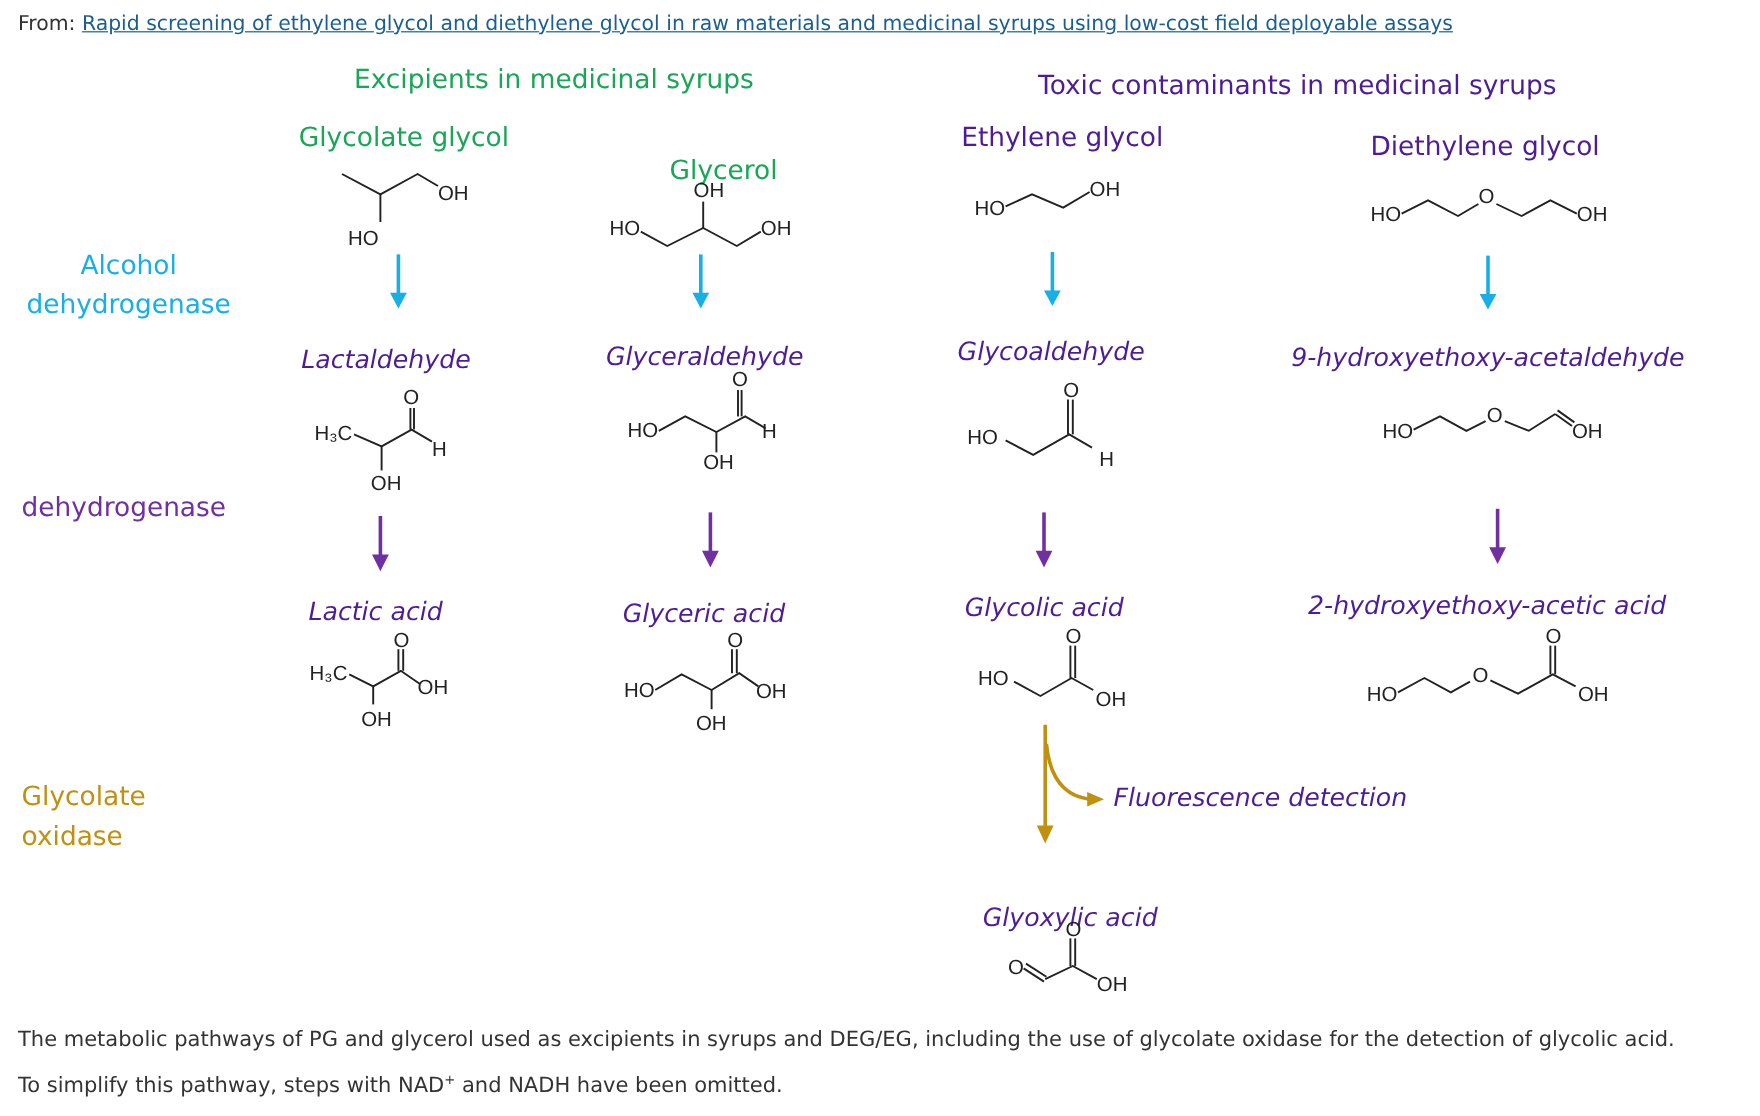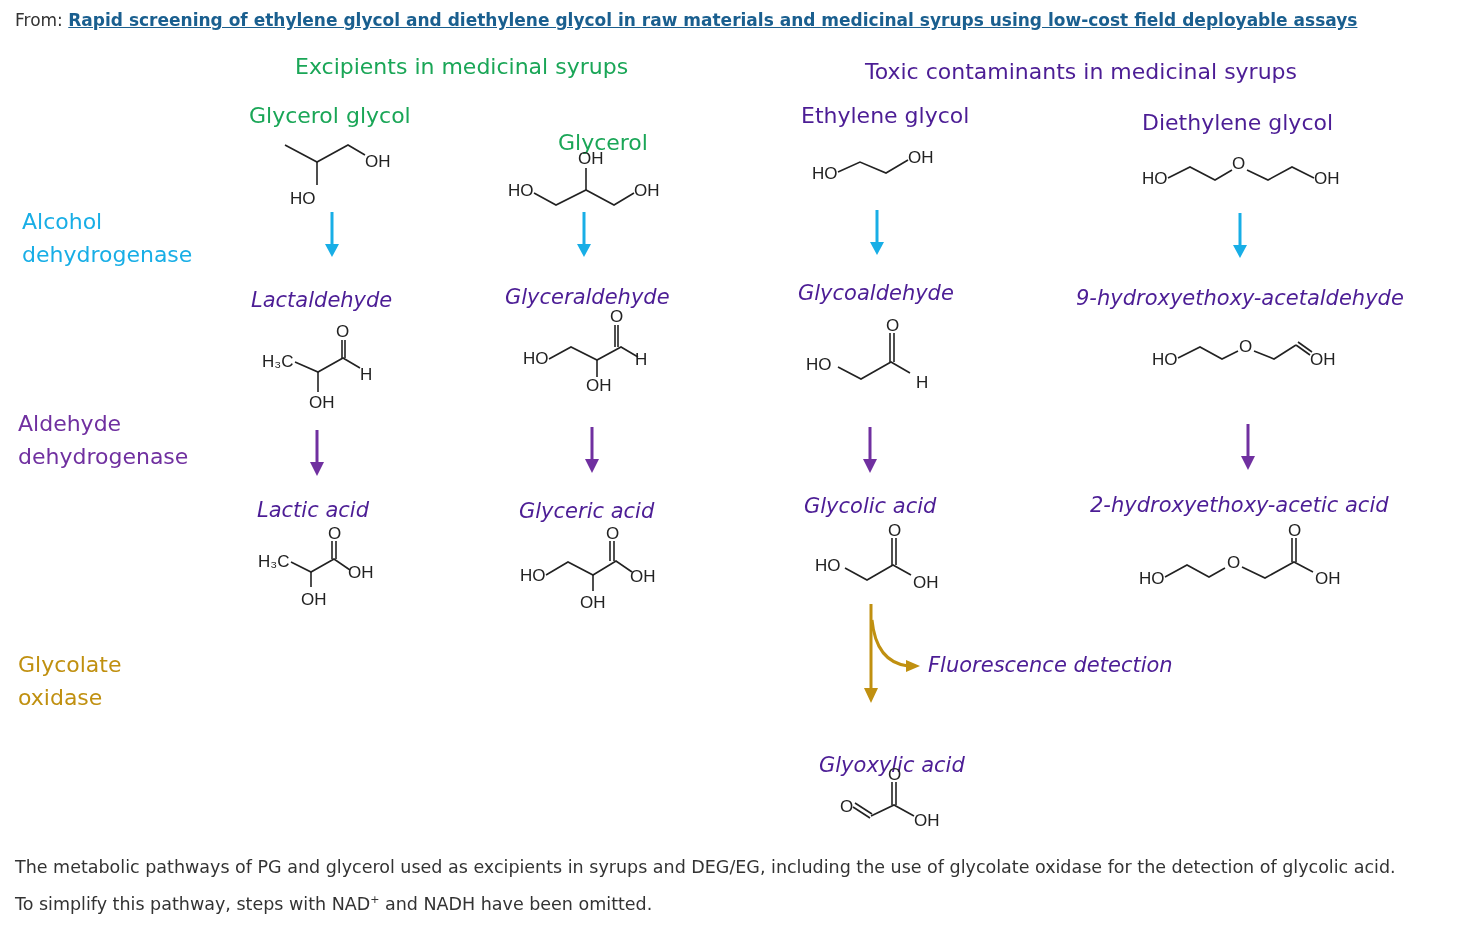--- a/index.html
+++ b/index.html
@@ -1,57 +1,56 @@
 <!DOCTYPE html>
 <html><head>
   <meta charset="utf-8">
   <style>
     html, body { margin: 0; padding: 0; background: #ffffff; }
     body { width: 1467px; height: 930px; position: relative; overflow: hidden;
            font-family: "DejaVu Sans", sans-serif; color: #222; }
     .abs { position: absolute; white-space: nowrap; }
     .from { left: 15px; top: 10px; font-size: 17px; color: #333; }
-    .from a { color: #1a5f8f; text-decoration: underline; font-weight: bold; }
+    .from a { color: #1a5f8f; text-decoration: underline; }
     .section { font-size: 22px; }
     .green { color: #1aa657; }
     .red { color: #4c1d95; }
     .cmp { font-size: 22px; }
     .name { font-size: 21px; color: #4c1d95; font-style: italic; }
     .enz { font-size: 22px; line-height: 33px; }
-    .c-blue { color: #18aee6; }
+    .c-blue { color: #18aee6; text-align: center; }
     .c-purple { color: #7030a0; }
     .c-gold { color: #c09010; margin-top: 40px; }
     .caption { left: 15px; font-size: 17.5px; color: #333; }
     svg.mol { position: absolute; overflow: visible; }
     svg.mol text { font-family: "Liberation Sans", sans-serif; font-size: 17px; fill: #222; }
     svg.mol line, svg.mol polyline { stroke: #222; stroke-width: 1.6; fill: none; }
     svg.arrow { position: absolute; overflow: visible; }
   </style>
 </head>
 <body>
 
 <div class="abs from">
   <span>From:</span>
   <a href="#">Rapid screening of ethylene glycol and diethylene glycol in raw materials and medicinal syrups using low-cost field deployable assays</a>
 </div>
 
 <div class="abs section green" style="left:295px; top:54px;">Excipients in medicinal syrups</div>
 <div class="abs section red" style="left:865px; top:59px;">Toxic contaminants in medicinal syrups</div>
 
-<div class="abs cmp green" style="left:249px; top:103px;">Glycerol glycol</div>
+<div class="abs cmp green" style="left:249px; top:103px;">Glycolate glycol</div>
 <div class="abs cmp green" style="left:558px; top:106px;margin-top:24px;">Glycerol</div>
 <div class="abs cmp red" style="left:801px; top:103px;">Ethylene glycol</div>
 <div class="abs cmp red" style="left:1142px; top:110px;">Diethylene glycol</div>
 
 <div class="abs enz c-blue" style="left:22px; top:205px;">
   <div>Alcohol</div>
   <div>dehydrogenase</div>
 </div>
 <div class="abs enz c-purple" style="left:18px; top:407px;">
-  <div>Aldehyde</div>
   <div>dehydrogenase</div>
 </div>
 <div class="abs enz c-gold" style="left:18px; top:608px;">
   <div>Glycolate</div>
   <div>oxidase</div>
 </div>
 
 <div class="abs name" style="left:251px; top:288px;">Lactaldehyde</div>
 <div class="abs name" style="left:505px; top:285px;">Glyceraldehyde</div>
 <div class="abs name" style="left:798px; top:281px;">Glycoaldehyde</div>

